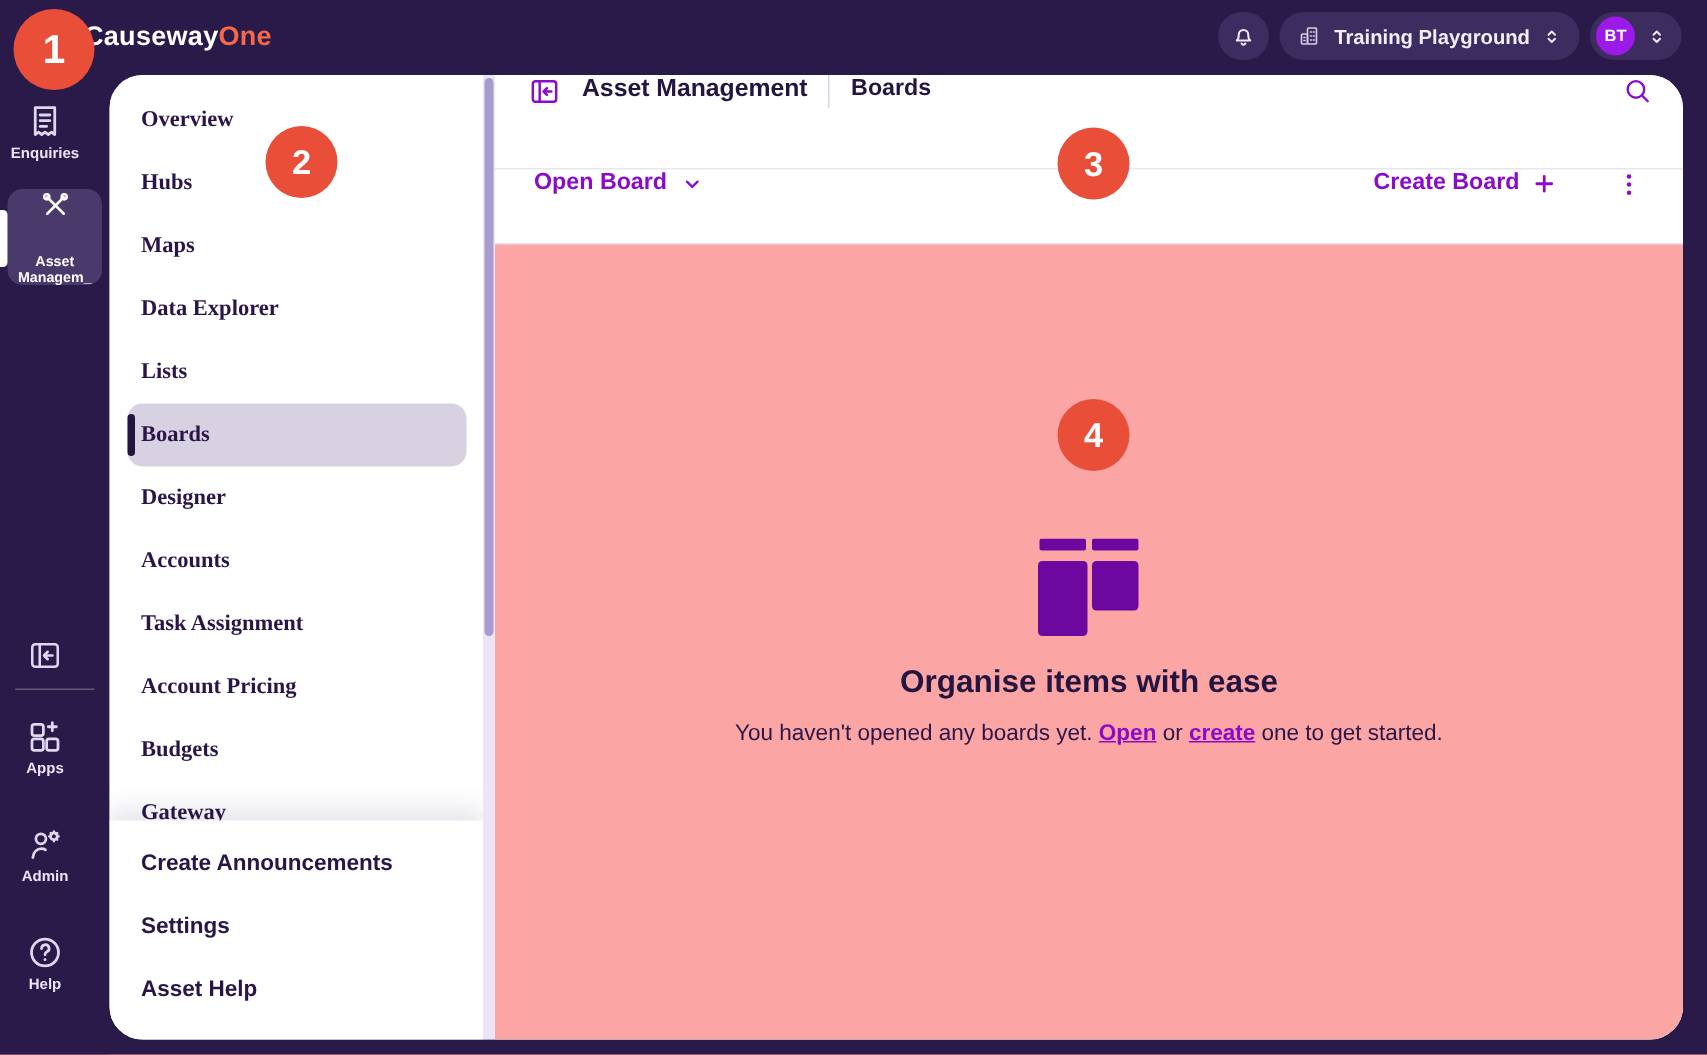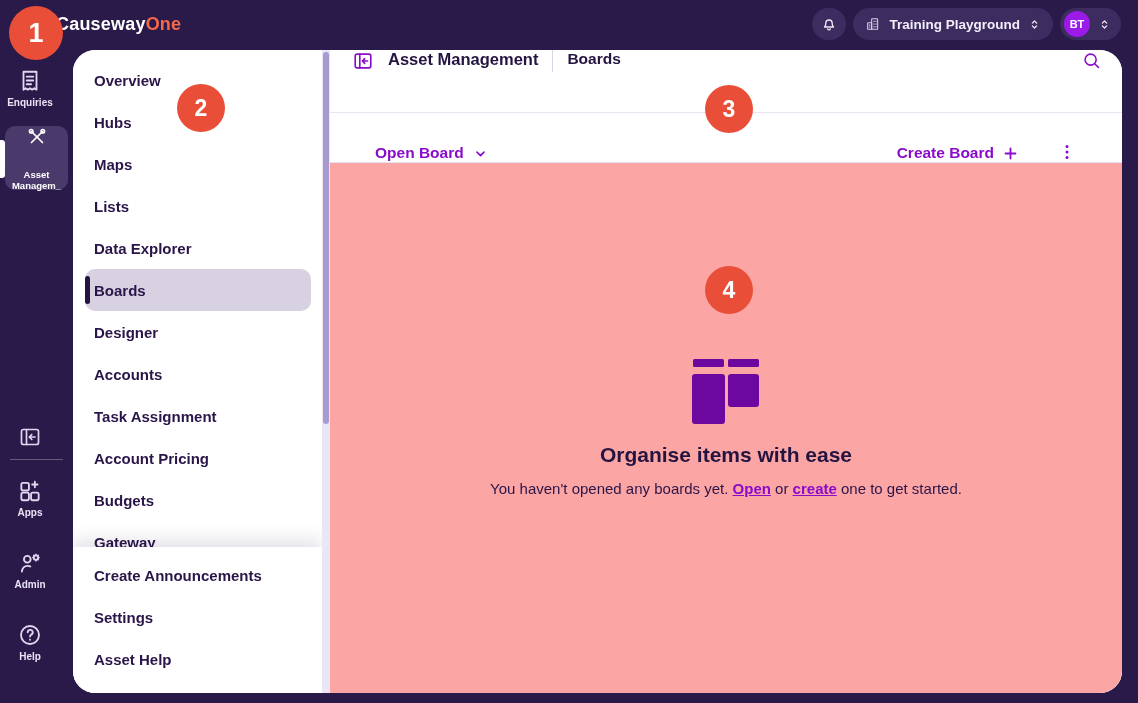--- a/index.html
+++ b/index.html
@@ -37,42 +37,42 @@
   .rail-sel .lbl { font-size:9.5px; font-weight:700; line-height:10.5px; text-align:center; width:58px;
                    word-break:break-word; }
   .rail-sel-bar { position:absolute; left:0; top:92px; width:5px; height:38px; background:#ffffff;
                   border-radius:0 3px 3px 0; }
   .rail-divider { position:absolute; left:10px; top:411px; width:53px; height:1px; background:rgba(255,255,255,.28); }
   
   .card { position:absolute; left:73px; top:50px; right:16px; bottom:10px; border-radius:22px;
           overflow:hidden; display:flex; background:#ffffff; }
   
   .sidebar { width:249px; background:#ffffff; position:relative; flex:none; }
-  .menu { padding-top:9px; }
+  .menu { padding-top:9px;font-family:Liberation Serif, serif; }
   .menu-item { height:42px; margin:0 11px 0 12px; display:flex; align-items:center;
                padding-left:9px; font-size:15px; font-weight:700; color:#2a1548;
                border-radius:10px; cursor:pointer; position:relative; }
   .menu-item.selected { background:#d8d1e2; }
   .menu-item.selected::before { content:""; position:absolute; left:0; top:7px; bottom:7px;
                width:4.5px; border-radius:3px; background:#241440; }
   .sidebar-footer { position:absolute; left:0; right:0; bottom:0; height:146px; background:#ffffff;
                box-shadow:0 -8px 16px rgba(42,21,72,.12); padding-top:7px; }
   
   .sb-track { width:8px; flex:none; background:#eae6f6; position:relative; }
   .sb-thumb { position:absolute; left:1px; top:2px; width:6px; height:372px; background:#a89bd0;
               border-radius:3px; cursor:pointer; }
   
   .main { flex:1; display:flex; flex-direction:column; min-width:0; background:#ffffff; }
   .crumb-row { height:62px; flex:none; display:flex; align-items:flex-start; padding:0 20px 0 22px; }
   .crumb-module { font-size:16.5px; font-weight:800; color:#241440; margin-left:14px; }
   .crumb-sep { width:1px; height:22px; background:#d9d5e4; margin:0 14px; }
   .crumb-page { font-size:15.5px; font-weight:600; color:#241440; }
   .spacer { flex:1; }
   .row-divider { height:1px; background:#e9e6f1; flex:none; }
-  .toolbar-row { height:49px; flex:none; display:flex; align-items:flex-end; padding:0 45px; }
+  .toolbar-row { height:49px; flex:none; display:flex; align-items:flex-start; padding:0 26px; }
   .txt-btn { display:flex; align-items:center; gap:8px; color:#8a0bc9; font-size:15.5px;
              font-weight:800; cursor:pointer; }
   .kebab-gap { width:38px; }
   .icon-btn { cursor:pointer; display:flex; align-items:center; }
   .empty { flex:1; background:#fca5a5; border-top:1px solid #e5e1f0; display:flex;
            flex-direction:column; align-items:center; padding-top:196px; position:relative; }
   .empty-title { margin-top:18px; font-size:21px; font-weight:700; color:#241440; }
   .empty-msg { margin-top:13px; font-size:15px; color:#2a1548; }
   .empty-msg a { color:#8a0bc9; text-decoration:underline; font-weight:700; cursor:pointer;margin-top:18px; }
   
@@ -206,24 +206,24 @@
       <div class="menu-item">
           <span>Overview</span>
         </div>
       <div class="menu-item">
           <span>Hubs</span>
         </div>
       <div class="menu-item">
           <span>Maps</span>
         </div>
       <div class="menu-item">
+          <span>Data Explorer</span>
+        </div>
+      <div class="menu-item">
           <span>Lists</span>
-        </div>
-      <div class="menu-item">
-          <span>Data Explorer</span>
         </div>
       <div class="menu-item selected">
           <span>Boards</span>
         </div>
       <div class="menu-item">
           <span>Designer</span>
         </div>
       <div class="menu-item">
           <span>Accounts</span>
         </div>

